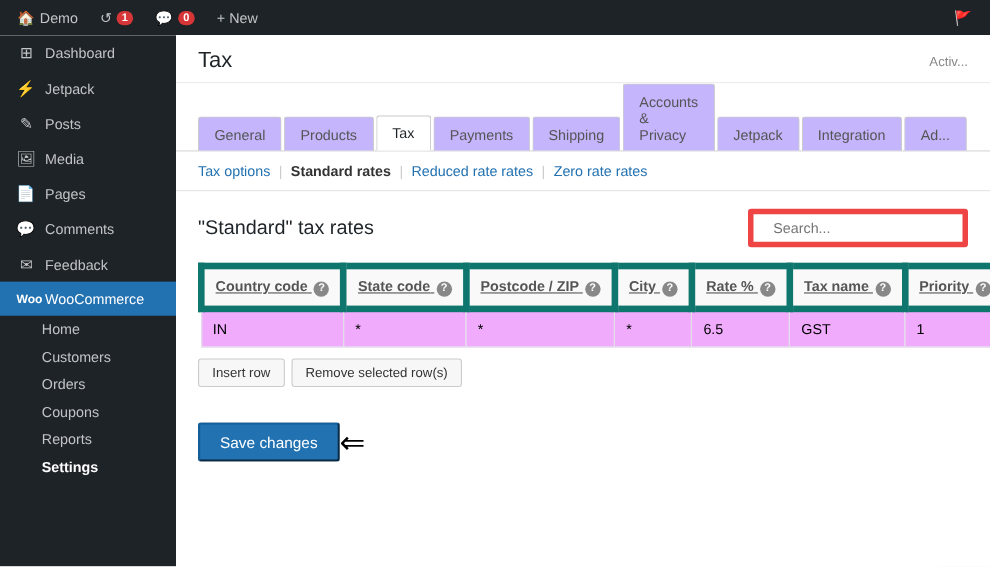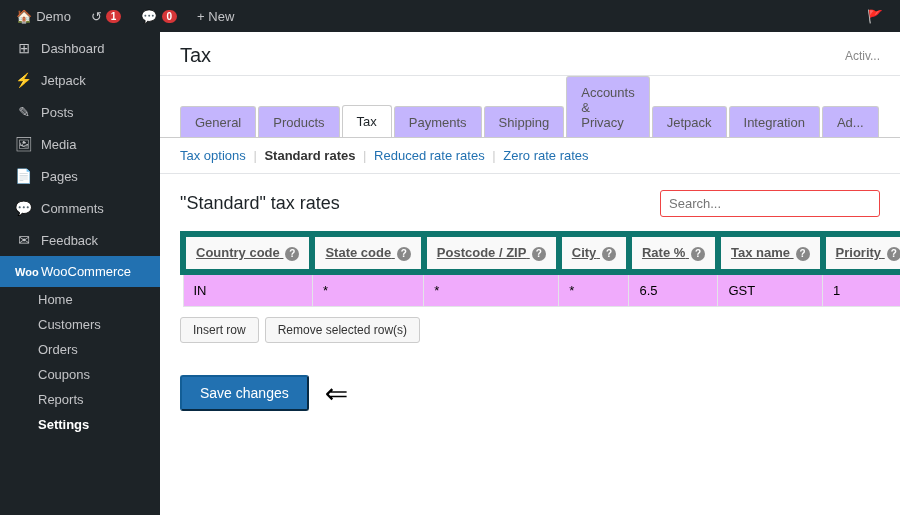--- a/index.html
+++ b/index.html
@@ -100,23 +100,23 @@
     .sub-nav-sep { color: #ccc; margin: 0 4px; }
 
     
     .section-content { padding: 16px 20px; }
     .section-heading {
       font-size: 18px; font-weight: 400; color: #1d2327;
       margin-bottom: 14px;
       display: flex; align-items: center; justify-content: space-between;
     }
     .search-box {
-      border: 1px solid #ef4444; border-radius: 3px;
-      padding: 5px 8px; font-size: 13px; color: #999;
-      width: 220px;
+      border: 5px solid #ef4444; border-radius: 3px;
+      padding: 5px 18px; font-size: 13px; color: #999;
+      width: 200px;
     }
 
     
     .tax-table {
       width: 100%; border-collapse: collapse;
       border: 1px solid #e2e4e7;
       font-size: 13px;
     }
     .tax-table th {
       background: #f9f9f9; color: #555;
@@ -136,21 +136,21 @@
       text-align: center; line-height: 14px; font-size: 10px;
       font-weight: bold; cursor: pointer; margin-left: 2px;
     }
 
     
     .table-actions { margin-top: 10px; display: flex; gap: 6px; }
     .btn { padding: 5px 12px; border: 1px solid #ccc; border-radius: 3px; cursor: pointer; font-size: 12px; background: #f7f7f7; color: #333; }
     .btn-primary { background: #2271b1; color: #fff; border-color: #135e96; padding: 8px 18px; font-size: 14px; border-radius: 3px; cursor: pointer; }
 
     
-    .save-section { padding: 16px 20px; display: flex; align-items: center; gap: 16px; }
+    .save-section { padding: 16px 20px; display: flex; align-items: center; }
     .arrow-icon { font-size: 28px; }
   </style>
 </head>
 <body>
 
 <div class="admin-bar">
   <div class="admin-bar-item">
     <span>🏠</span>
     <span>Demo</span>
   </div>

